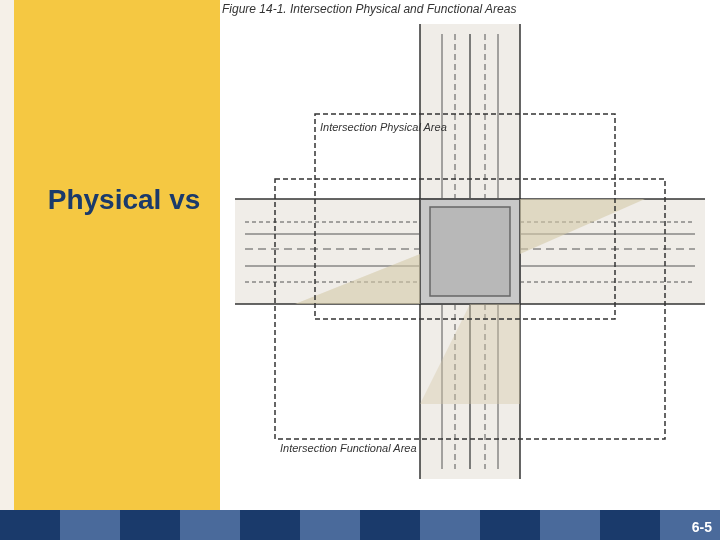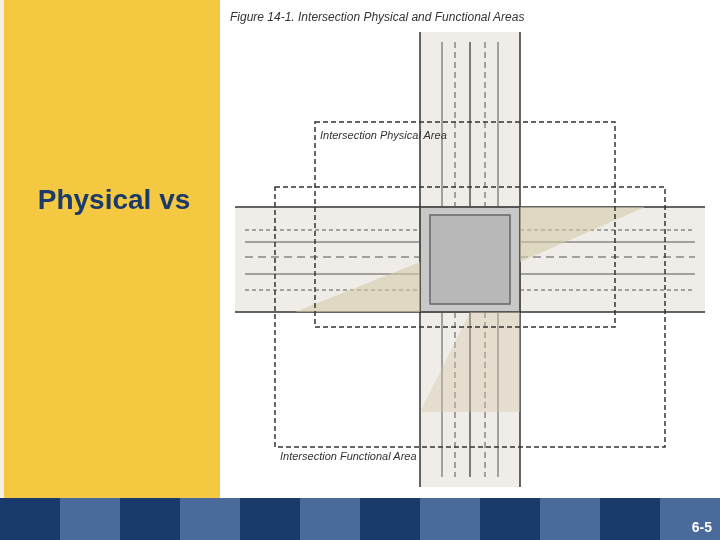--- a/index.html
+++ b/index.html
@@ -8,21 +8,21 @@
       height: 540px;
       overflow: hidden;
       background: #f5f0e8;
       font-family: Arial, sans-serif;
       position: relative;
     }
 
     
     .title-panel {
       position: absolute;
-      left: 4px;
+      left: 14px;
       top: 0;
       width: 220px;
       height: 510px;
       background: #f5c842;
       display: flex;
       align-items: center;
       justify-content: center;
       padding: 20px;
     }
 
@@ -35,21 +35,21 @@
     }
 
     
     .main-content {
       position: absolute;
       left: 220px;
       top: 0;
       right: 0;
       height: 510px;
       background: white;
-      padding: 10px;
+      padding: 2px;
       overflow: hidden;
     }
 
     
     .figure-title {
       font-size: 12px;
       color: #333;
       margin-bottom: 8px;
       font-style: italic;
     }
@@ -59,21 +59,21 @@
       display: block;
       margin: 0 auto;
     }
 
     
     .bottom-bar {
       position: absolute;
       bottom: 0;
       left: 0;
       width: 720px;
-      height: 42px;
+      height: 30px;
       background: #1a3a6b;
       display: flex;
       align-items: center;
     }
 
     .bottom-segments {
       display: flex;
       width: 100%;
       height: 100%;
     }

